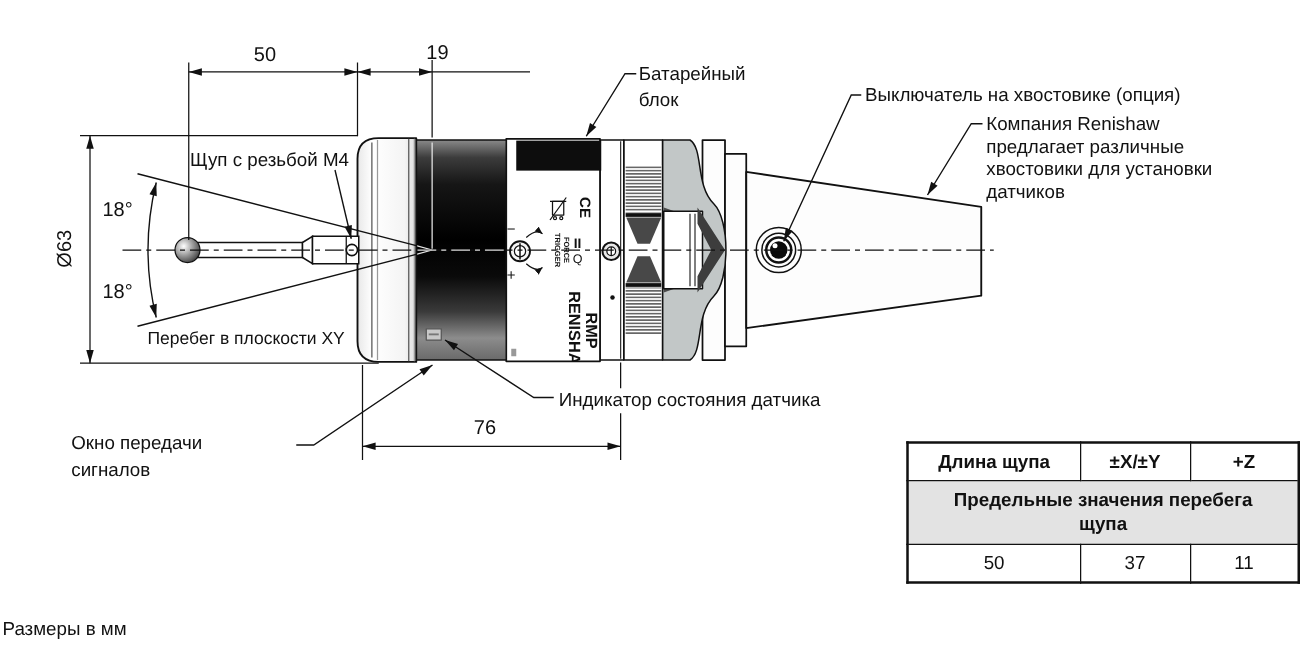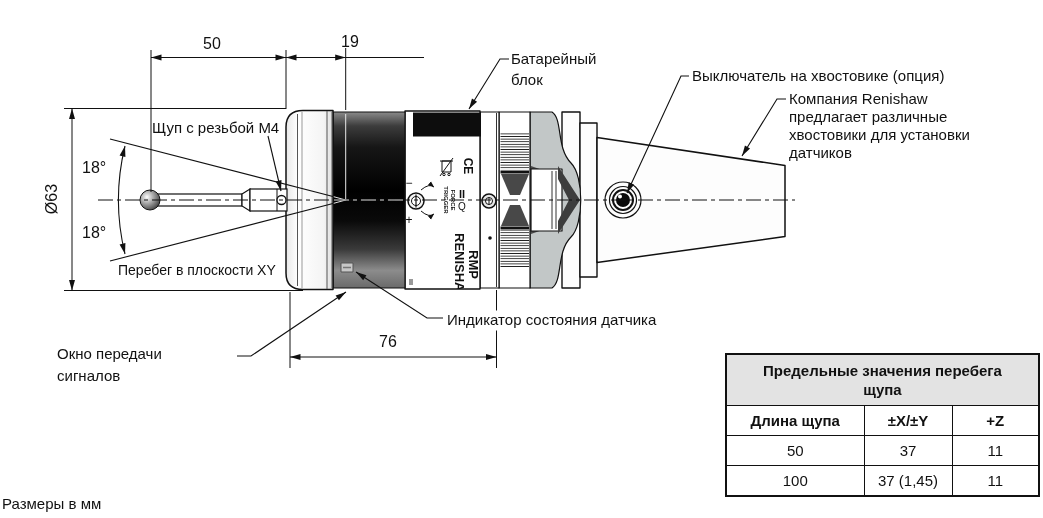--- a/index.html
+++ b/index.html
@@ -254,39 +254,34 @@
 </svg>
 
   <table class="ovl-table">
     <colgroup>
         <col class="col-len">
         <col class="col-xy">
         <col class="col-z">
       </colgroup>
     <thead>
       <tr>
+        <th>Длина щупа</th>
+        <th>±X/±Y</th>
+        <th>+Z</th>
+      </tr>
+      <tr>
         <th colspan="3" class="title-cell">
           <span class="tl">Предельные значения перебега</span>
           <span class="tl">щупа</span>
         </th>
-      </tr>
-      <tr>
-        <th>Длина щупа</th>
-        <th>±X/±Y</th>
-        <th>+Z</th>
       </tr>
     </thead>
     <tbody>
       <tr>
         <td>50</td>
         <td>37</td>
         <td>11</td>
       </tr>
-      <tr>
-        <td>100</td>
-        <td>37 (1,45)</td>
-        <td>11</td>
-      </tr>
     </tbody>
   </table>
 
   <div class="footer-note">Размеры в мм</div>
 </div>
 
 </body></html>

